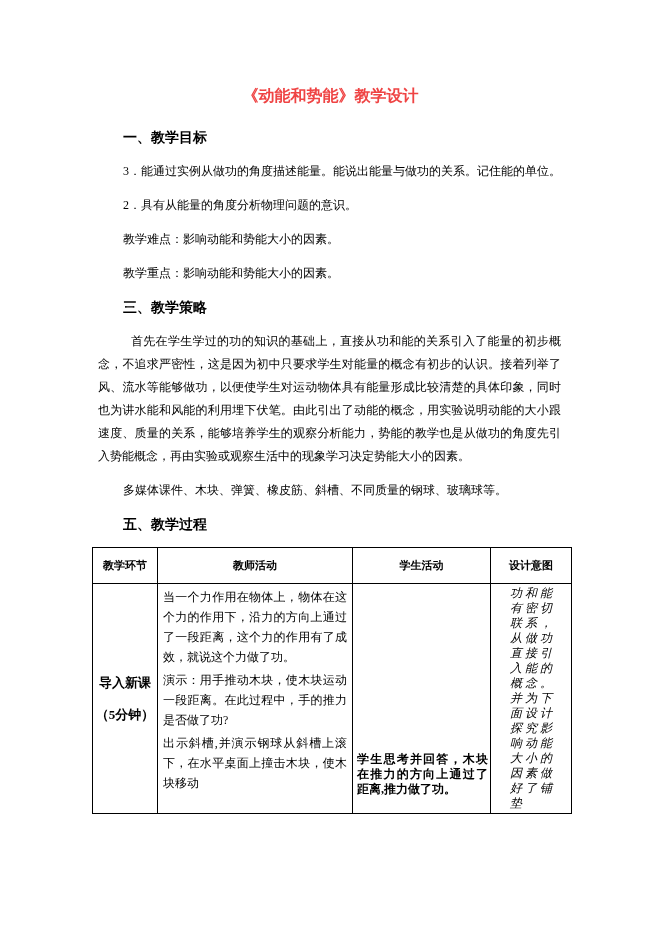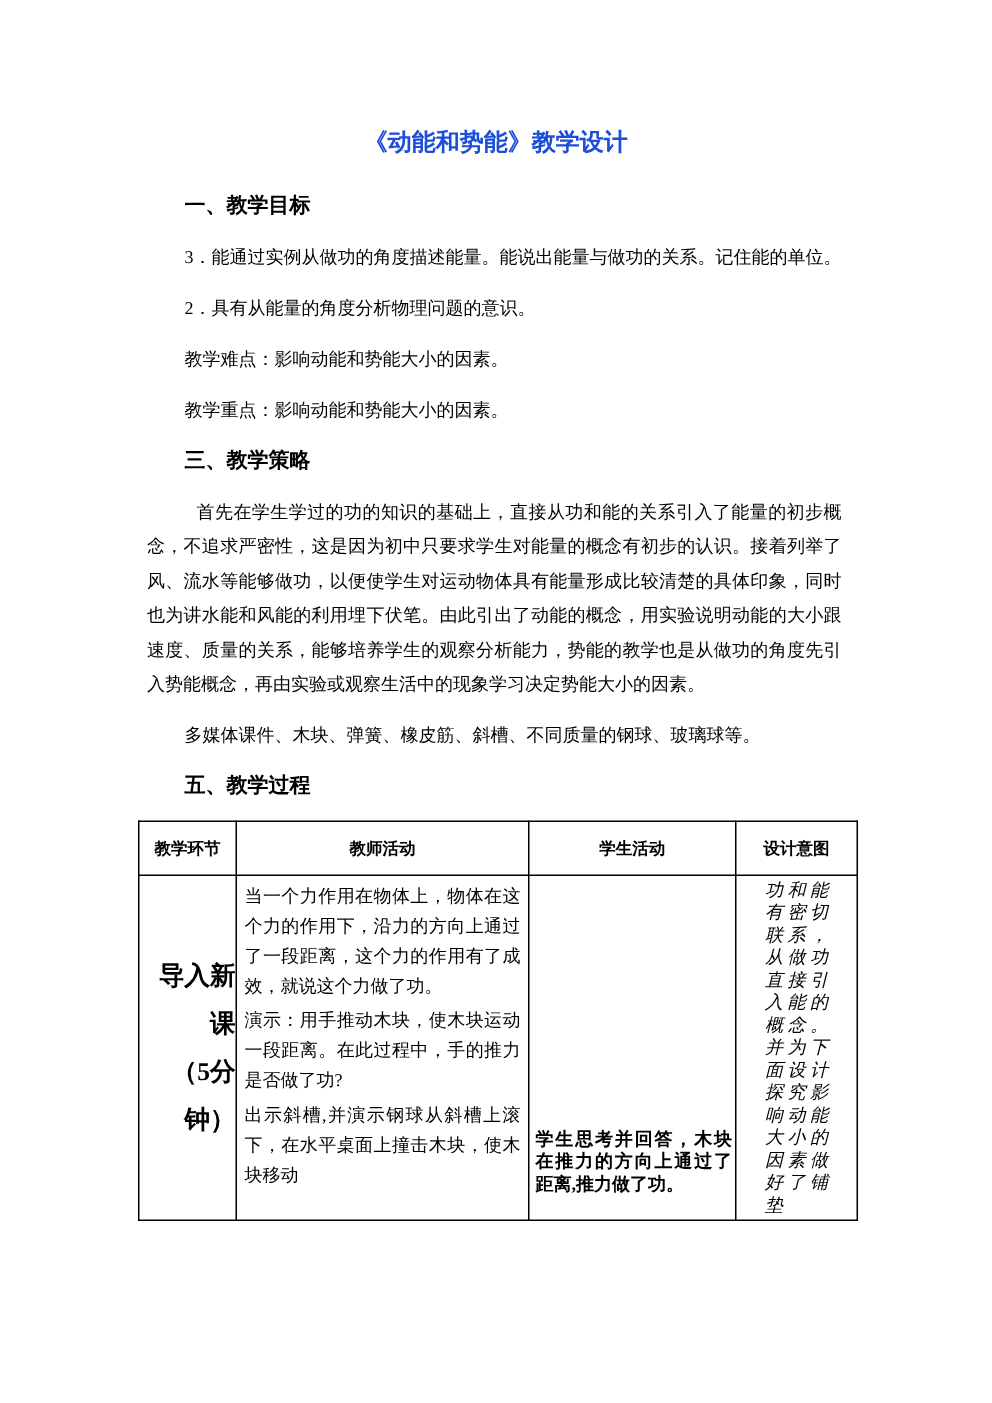--- a/index.html
+++ b/index.html
@@ -8,21 +8,21 @@
     width:661px; height:935px;
     font-family:"Liberation Serif","DejaVu Serif",serif;
     color:#000;
     overflow:hidden;
   }
   .page { padding-top:85px; }
   .doc-title {
     text-align:center;
     font-size:16px; font-weight:bold;
     line-height:22px;
-    color:#1d4ed8;
+    color:#ef4444;
     margin-bottom:19px;
   }
   .content { margin-left:98px; width:463px; }
   .content h2 {
     font-size:14px; font-weight:bold;
     line-height:23px;
     margin:0 0 11px 0;
     text-indent:25px;
   }
   .content p {
@@ -41,22 +41,22 @@
     margin-top:3px;
   }
   table.lesson th, table.lesson td { border:1px solid #000; }
   table.lesson th {
     height:36px;
     font-size:11px; font-weight:bold;
     text-align:center; vertical-align:middle;
   }
   tr.body-row { height:196px; }
   td.stage {
-    text-align:right; vertical-align:middle;
-    font-size:17px; font-weight:bold;
+    text-align:center; vertical-align:middle;
+    font-size:13px; font-weight:bold;
     line-height:32px;
   }
   td.teacher {
     vertical-align:top;
     font-size:12px; line-height:20px;
     padding:3px 5px 2px 5px;
     text-align:justify;
   }
   td.teacher p { margin:0 0 3px 0; }
   td.student {

